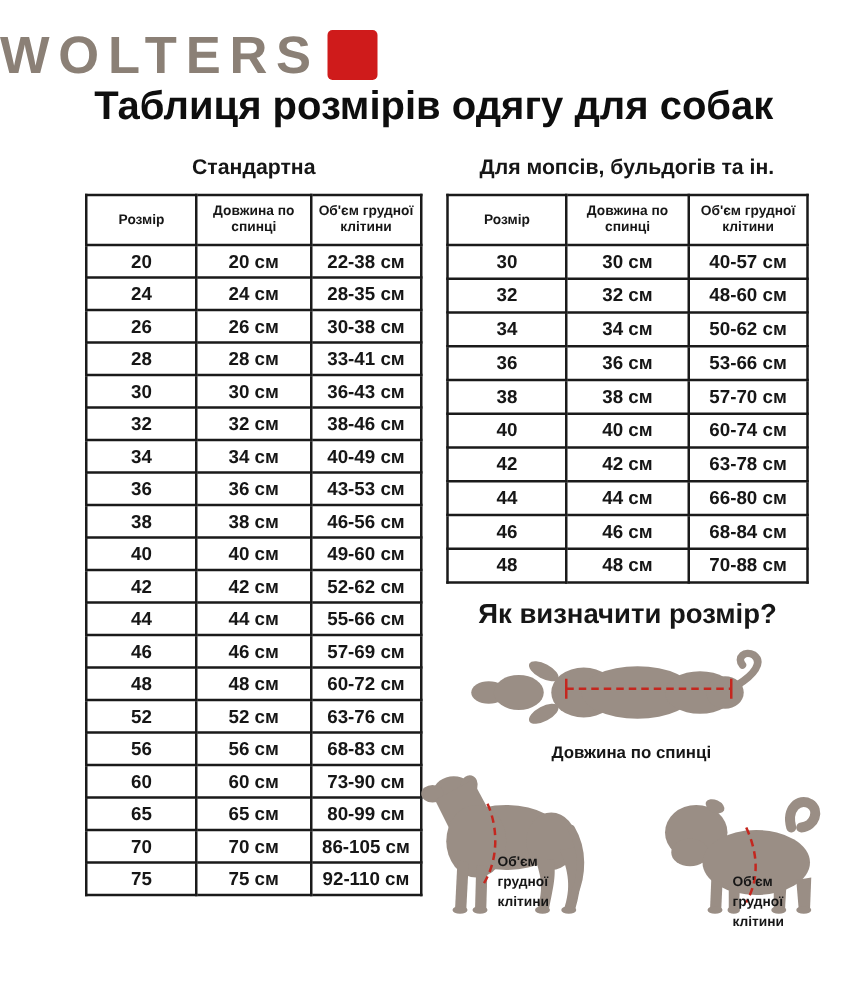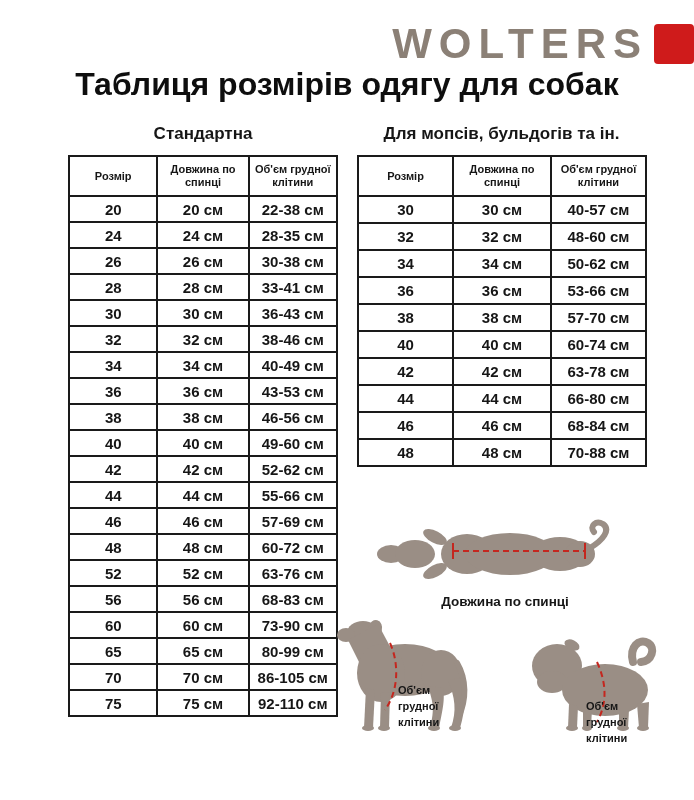--- a/index.html
+++ b/index.html
@@ -9,21 +9,21 @@
     --dash-red:#c4271f;
     --ink:#161616;
   }
   *{margin:0;padding:0;box-sizing:border-box;}
   html,body{width:694px;height:800px;background:#ffffff;overflow:hidden;
     font-family:"Liberation Sans", sans-serif;color:var(--ink);}
   .page{position:relative;width:694px;height:800px;background:#fff;}
 
   
   .logo-row{position:absolute;top:20px;left:0;right:0;height:48px;
-    display:flex;justify-content:flex-end;align-items:center;}
+    display:flex;justify-content:flex-start;align-items:center;}
   .logo-text{font-size:42px;font-weight:700;letter-spacing:7px;color:var(--logo-gray);line-height:1;}
   .logo-mark{width:40px;height:40px;background:var(--brand-red);border-radius:4px;margin-left:6px;}
 
   
   .main-title{position:absolute;top:66px;left:0;right:0;text-align:center;
     font-size:32px;font-weight:700;color:#0e0e0e;}
 
   
   .tbl-heading{position:absolute;top:124px;font-size:17px;font-weight:700;text-align:center;}
   .tbl-heading.left{left:68px;width:270px;}
@@ -273,20 +273,21 @@
         </tr>
 
         <tr>
           <td>48</td>
           <td>48 см</td>
           <td>70-88 см</td>
         </tr>
       </tbody>
   </table>
 
+  <h2 class="howto-heading">Як визначити розмір?</h2>
 
   <svg class="svg-abs topview" width="240" height="72" viewBox="0 0 240 72">
     <ellipse class="sil" cx="16" cy="36" rx="14" ry="9"></ellipse>
     <ellipse class="sil" cx="40" cy="36" rx="20" ry="14"></ellipse>
     <ellipse class="sil" cx="60" cy="19" rx="13" ry="6" transform="rotate(28 60 19)"></ellipse>
     <ellipse class="sil" cx="60" cy="53" rx="13" ry="6" transform="rotate(-28 60 53)"></ellipse>
     <ellipse class="sil" cx="92" cy="36" rx="26" ry="20"></ellipse>
     <ellipse class="sil" cx="135" cy="36" rx="45" ry="21"></ellipse>
     <ellipse class="sil" cx="185" cy="36" rx="28" ry="17"></ellipse>
     <ellipse class="sil" cx="205" cy="36" rx="15" ry="13"></ellipse>

